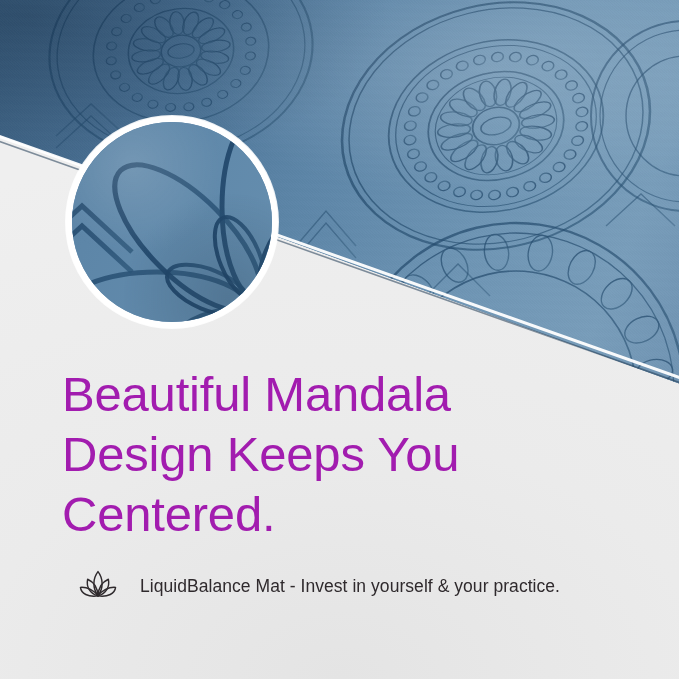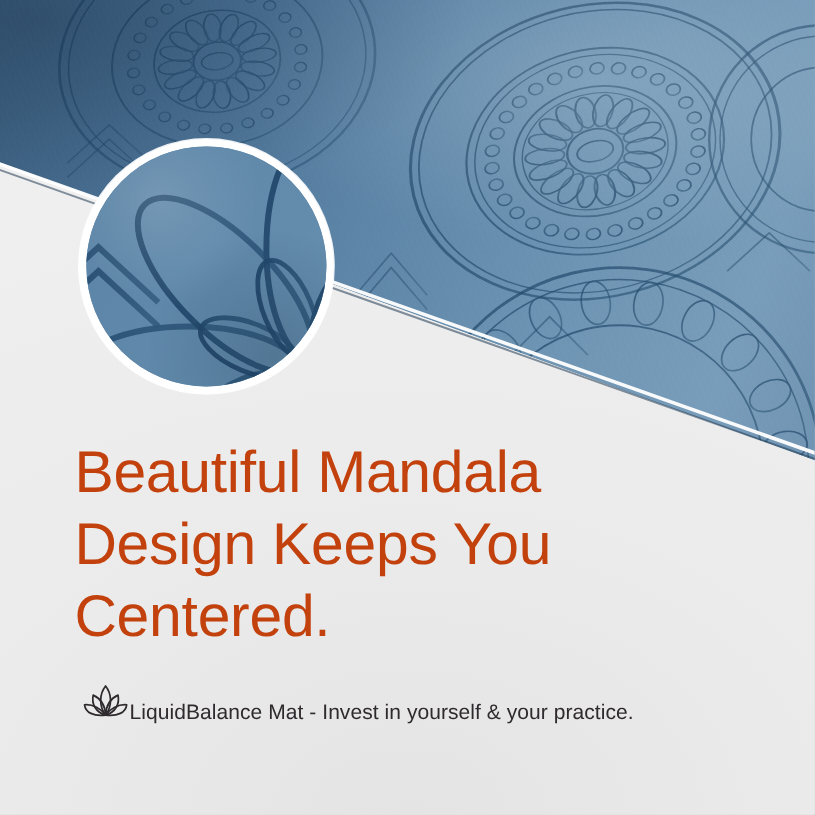--- a/index.html
+++ b/index.html
@@ -105,34 +105,35 @@
       radial-gradient(75% 75% at 30% 22%, rgba(255,255,255,.14), rgba(255,255,255,0) 60%),
       radial-gradient(85% 85% at 78% 88%, rgba(12,32,52,.20), rgba(12,32,52,0) 62%);
     pointer-events:none;
   }
 
   
   .headline {
     position:absolute;
     left:62px; top:364px;
     width:560px;
-    color:#c2410c;
+    color:#a21caf;
     font-size:49px;
     line-height:60px;
     font-weight:300;
     letter-spacing:-.2px;
     white-space:pre-line;
   }
 
   
   .tagline-row {
     position:absolute;
-    left:68px; top:568px;
+    left:78px; top:568px;
     display:flex;
-    align-items:flex-end;
+    align-items:center;
+    gap:22px;
   }
   .lotus-icon { width:40px; height:36px; flex:0 0 auto; display:block; }
   .tagline-text {
     color:#2f2a2d;
     font-size:17.5px;
     font-weight:400;
     letter-spacing:.05px;
     white-space:nowrap;
   }
 </style>

